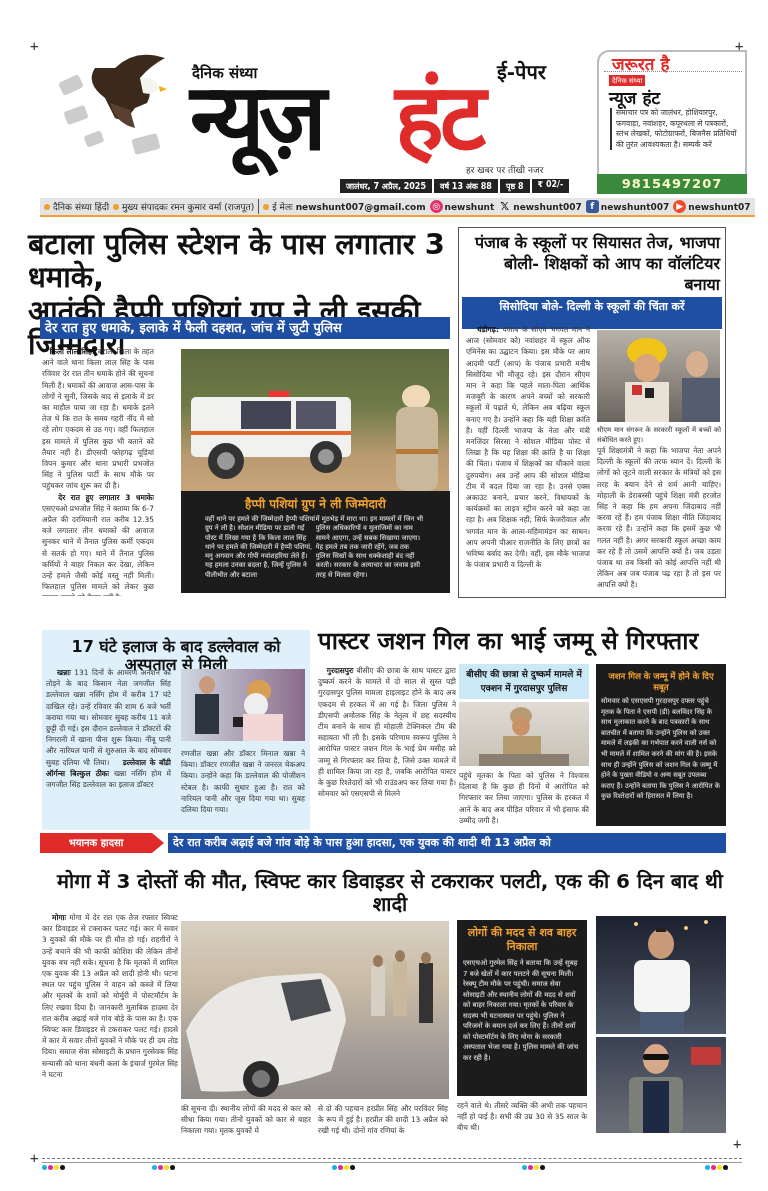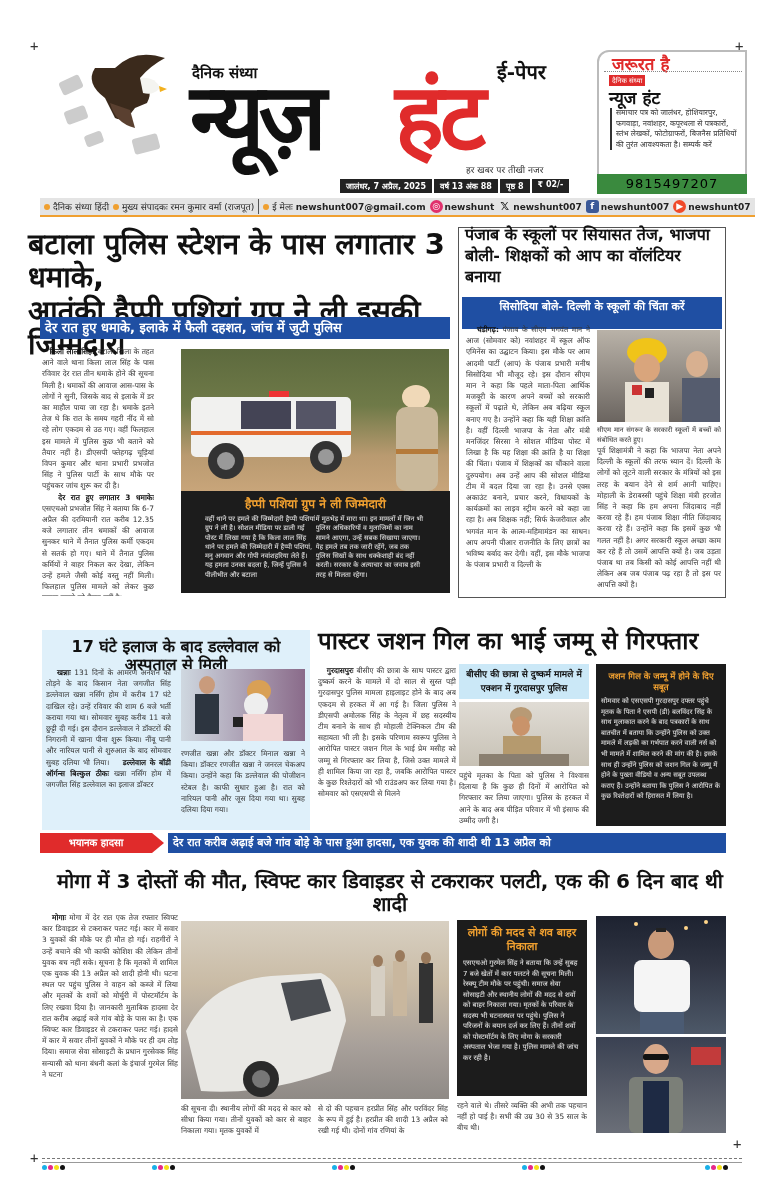--- a/index.html
+++ b/index.html
@@ -14,21 +14,21 @@
 .epaper{left:497px;top:58px;font-size:20px;font-weight:bold;color:#111}
 .tagline{left:466px;top:163px;font-size:9px;color:#333}
 .infobar{left:340px;top:179px;height:14px;display:flex;font-size:8px;font-weight:bold;color:#fff}
 .infobar span{background:#222;padding:1px 6px;margin-right:2px;white-space:nowrap}
 .ad{left:597px;top:50px;width:150px;height:144px;border:2px solid #bbb;border-radius:12px 0 0 0;background:#fff}
 .ad-title{left:612px;top:52px;font-size:17px;font-weight:bold;color:#e02b2b}
 .ad-line{left:604px;top:71px;width:138px;border-top:1px dotted #888}
 .ad-badge{left:609px;top:75px;background:#e02b2b;color:#fff;font-size:7px;padding:1px 3px}
 .ad-name{left:609px;top:86px;font-size:17px;font-weight:bold;color:#111}
 .ad-body{left:610px;top:108px;width:132px;font-size:7.5px;line-height:10.5px;color:#333;border-left:2px solid #333;padding-left:4px}
-.ad-phone{left:597px;top:174px;width:150px;height:20px;background:#3a8a3e;color:#000000;font-weight:normal;font-size:13px;text-align:center;line-height:20px;letter-spacing:1px}
+.ad-phone{left:597px;top:174px;width:150px;height:20px;background:#3a8a3e;color:#fef9c3;font-weight:bold;font-size:13px;text-align:center;line-height:20px;letter-spacing:1px}
 .strip{left:40px;top:198px;width:715px;height:19px;background:#e4e4e4;border-bottom:2px solid #f0a030;display:flex;align-items:center;font-size:9px;color:#222;white-space:nowrap}
 .strip .dot{display:inline-block;width:6px;height:6px;border-radius:50%;background:#f0a030;margin:0 3px 0 4px}
 .strip .sep{border-left:1px solid #555;height:15px;margin:0 4px}
 .strip b{font-weight:bold}
 .ico{display:inline-block;width:13px;height:13px;border-radius:3px;margin:0 2px 0 4px;color:#fff;font-size:9px;text-align:center;line-height:13px;font-weight:bold}
 
 .h1{font-weight:bold;color:#111;line-height:1.15;font-family:"DejaVu Sans",sans-serif}
 .bluebar{background:#1f4fa3;color:#fff;font-weight:bold;padding:0 5px;white-space:nowrap;overflow:hidden}
 .col{font-size:7.4px;line-height:11.2px;color:#333;text-align:justify;overflow:hidden}
 .col b{color:#111}
@@ -127,21 +127,21 @@
 </div>
 <div class="abs darkbox" style="left:181px;top:491px;width:269px;height:102px;padding:4px 24px">
   <div class="t" style="font-size:12px;margin-bottom:3px">हैप्पी पशियां ग्रुप ने ली जिम्मेदारी</div>
   <div style="display:flex;font-size:6.8px;line-height:9.3px">
     <div style="flex:1;height:74px;overflow:hidden">वहीं थाने पर हमले की जिम्मेदारी हैप्पी पशियां ग्रुप ने ली है। सोशल मीडिया पर डाली गई पोस्ट में लिखा गया है कि किला लाल सिंह थाने पर हमले की जिम्मेदारी में हैप्पी पशियां, मनु अगवान और गोपी नवांशहरिया लेते हैं। यह हमला उनका बदला है, जिन्हें पुलिस ने पीलीभीत और बटाला</div>
     <div style="flex:1;height:74px;overflow:hidden">में मुठभेड़ में मारा था। इन मामलों में जिन भी पुलिस अधिकारियों व मुलाजिमों का नाम सामने आएगा, उन्हें सबक सिखाया जाएगा। येह हमले तब तक जारी रहेंगे, जब तक पुलिस सिखों के साथ धक्केशाही बंद नहीं करती। सरकार के अत्याचार का जवाब इसी तरह से मिलता रहेगा।</div>
   </div>
 </div>
 
 <div class="abs box" style="left:458px;top:227px;width:268px;height:371px"></div>
-<div class="abs h1" style="left:465px;top:224px;width:255px;font-size:16px;line-height:21px;text-align:left">
+<div class="abs h1" style="left:465px;top:232px;width:255px;font-size:16px;line-height:21px;text-align:right">
   <div>पंजाब के स्कूलों पर सियासत तेज, भाजपा</div>
   <div>बोली- शिक्षकों को  आप का वॉलंटियर बनाया</div>
 </div>
 <div class="abs bluebar" style="left:462px;top:297px;width:260px;height:32px;font-size:11px;line-height:20px;text-align:center">सिसोदिया बोले- दिल्ली के स्कूलों की चिंता करें</div>
 <div class="abs col" style="left:466px;top:324px;width:124px;height:270px">
   &nbsp;&nbsp;&nbsp;<b>चंडीगढ़:</b> <span>पंजाब के सीएम भगवंत मान ने आज (सोमवार को) नवांशहर में स्कूल ऑफ एमिनेंस का उद्घाटन किया। इस मौके पर आम आदमी पार्टी (आप) के पंजाब प्रभारी मनीष सिसोदिया भी मौजूद रहे। इस दौरान सीएम मान ने कहा कि पहले माता-पिता आर्थिक मजबूरी के कारण अपने बच्चों को सरकारी स्कूलों में पढ़ाते थे, लेकिन अब बढ़िया स्कूल बनाए गए है। उन्होंने कहा कि यही शिक्षा क्रांति है। वहीं दिल्ली भाजपा के नेता और मंत्री मनजिंदर सिरसा ने सोशल मीडिया पोस्ट में लिखा है कि यह शिक्षा की क्रांति है या शिक्षा की चिंता। पंजाब में शिक्षकों का चौंकाने वाला दुरुपयोग। अब उन्हें आप की सोशल मीडिया टीम में बदल दिया जा रहा है। उनसे एक्स अकाउंट बनाने, प्रचार करने, विधायकों के कार्यक्रमों का लाइव स्ट्रीम करने को कहा जा रहा है। अब शिक्षक नहीं; सिर्फ केजरीवाल और भगवंत मान के आत्म-महिमामंडन का साधन। आप अपनी पीआर राजनीति के लिए छात्रों का भविष्य बर्बाद कर देगी। वहीं, इस मौके भाजपा के पंजाब प्रभारी व दिल्ली के</span>
 </div>
 <div class="abs photo" style="left:597px;top:330px;width:123px;height:92px;background:linear-gradient(180deg,#b9b2a8,#6b6560)">
   <svg width="123" height="92">
     <ellipse cx="50" cy="22" rx="20" ry="14" fill="#f0c419"></ellipse>

